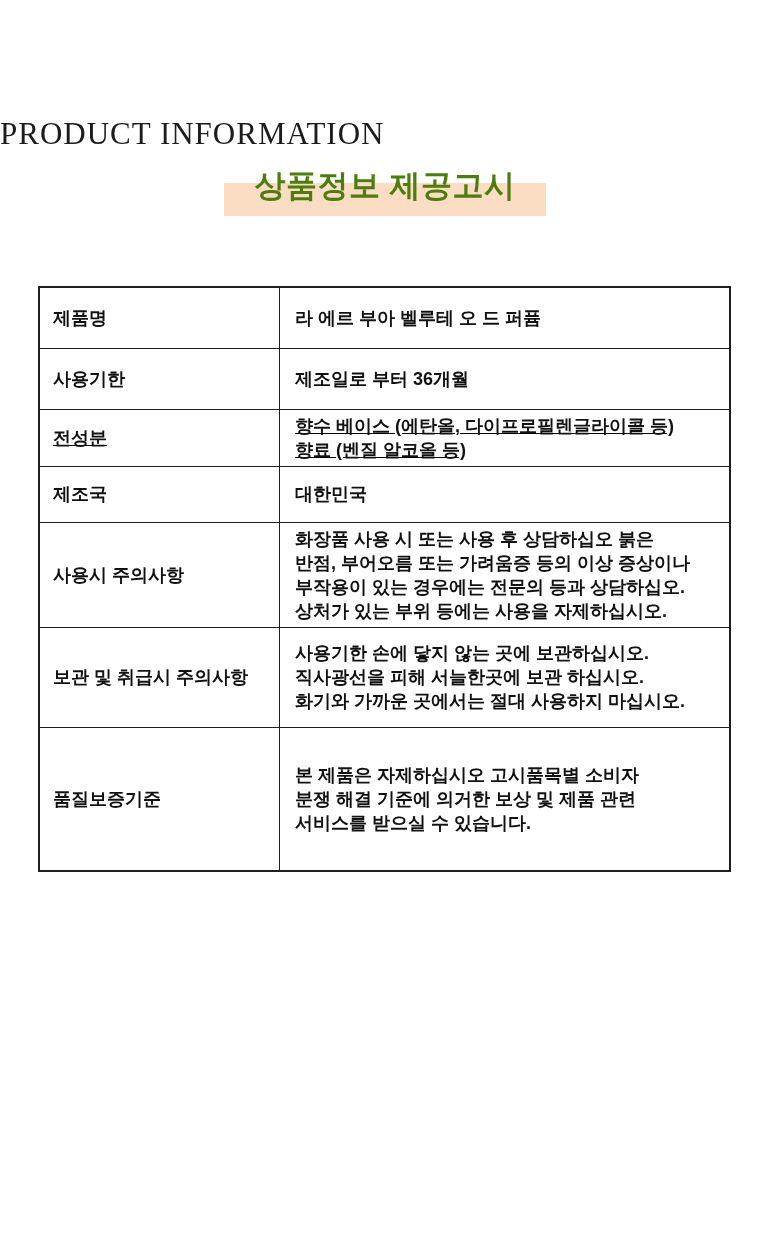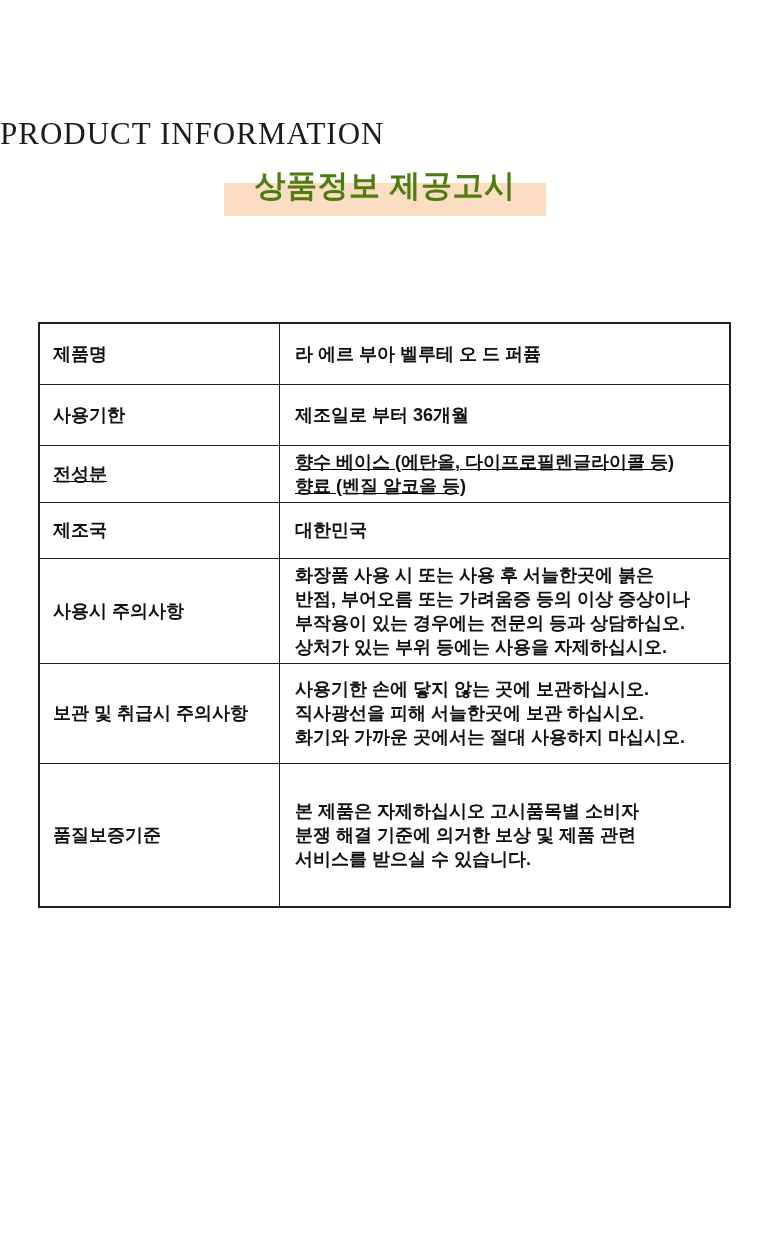--- a/index.html
+++ b/index.html
@@ -50,21 +50,20 @@
     letter-spacing: 0.5px;
   }
   .info-table {
     position: absolute;
     top: 286px;
     left: 38px;
     width: 693px;
     border-collapse: collapse;
     table-layout: fixed;
     border: 2px solid #1f1f1f;
-    margin-top: 36px;
   }
   .info-table th,
   .info-table td {
     border: 1.5px solid #1f1f1f;
     vertical-align: middle;
     font-size: 18px;
     font-weight: 700;
     color: #111111;
     line-height: 24px;
     text-align: left;
@@ -118,21 +117,21 @@
         </tr>
         <tr>
           <th>제조국</th>
           <td>
             <div>대한민국</div>
           </td>
         </tr>
         <tr>
           <th>사용시 주의사항</th>
           <td>
-            <div>화장품 사용 시 또는 사용 후 서늘한곳에 붉은</div>
+            <div>화장품 사용 시 또는 사용 후 상담하십오 붉은</div>
             <div>반점, 부어오름 또는 가려움증 등의 이상 증상이나</div>
             <div>부작용이 있는 경우에는 전문의 등과 상담하십오.</div>
             <div>상처가 있는 부위 등에는 사용을 자제하십시오.</div>
           </td>
         </tr>
         <tr>
           <th>보관 및 취급시 주의사항</th>
           <td>
             <div>사용기한 손에 닿지 않는 곳에 보관하십시오.</div>
             <div>직사광선을 피해 서늘한곳에 보관 하십시오.</div>

